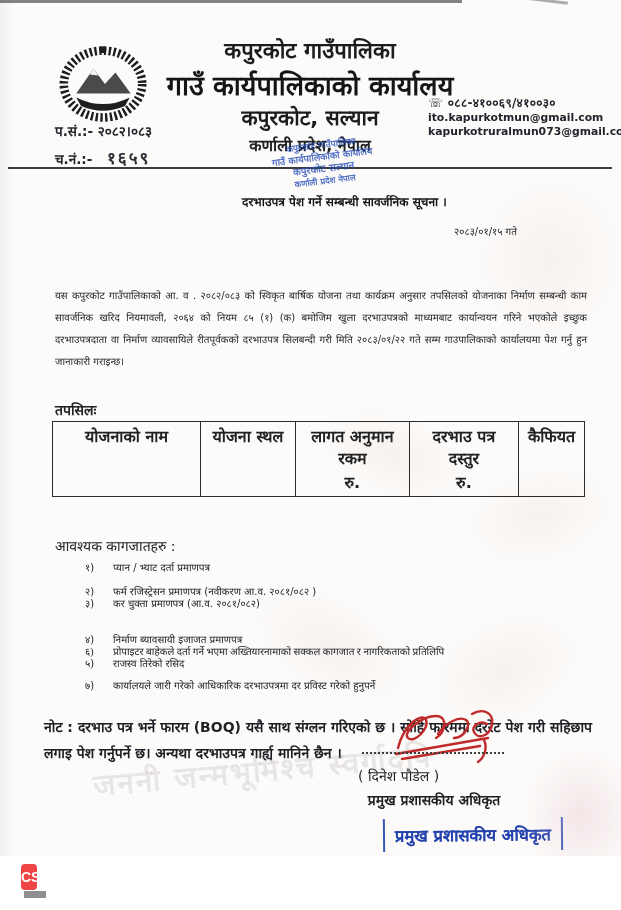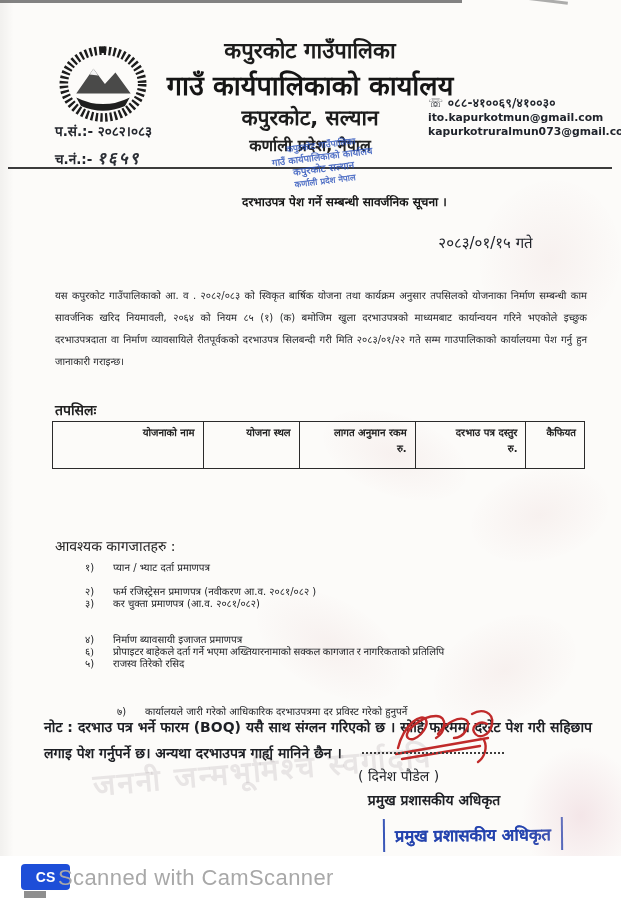--- a/index.html
+++ b/index.html
@@ -28,41 +28,41 @@
   .head-center { position:absolute; left:140px; top:34px; width:340px; text-align:center; }
   .head-line1 { font-size:22px; font-weight:700; color:#1c1c1c; }
   .head-line2 { font-size:27px; font-weight:700; color:#151515; margin-top:2px; }
   .head-line3 { font-size:21px; font-weight:700; color:#1c1c1c; margin-top:0; }
   .head-line4 { font-size:16px; font-weight:700; color:#222; margin-top:3px; }
   .contact { position:absolute; left:428px; top:94px; width:186px; font-weight:700; color:#20242c; }
   .contact .phone { font-size:12px; letter-spacing:.3px; }
   .contact .email { font-size:10.8px; line-height:14px; }
   .refs { position:absolute; left:55px; top:122px; font-size:13.5px; font-weight:700; color:#23262d; }
   .refs .row { margin-bottom:6px; }
-  .hand { font-size:17px; font-weight:700; letter-spacing:2px; color:#2c2f36;font-style:italic; }
+  .hand { font-size:17px; font-weight:700; letter-spacing:2px; margin-left:10px; color:#2c2f36; }
   .hrule { position:absolute; left:8px; top:167px; width:604px; height:2px; background:#3c3c3c; }
 
   .center-stamp { position:absolute; left:238px; top:139px; width:170px; text-align:center;
     transform:rotate(-7deg); color:rgba(38,78,185,0.78); font-weight:700; line-height:12px; }
   .center-stamp .s1 { font-size:9px; } .center-stamp .s2 { font-size:9.5px; }
   .center-stamp .s3 { font-size:10px; } .center-stamp .s4 { font-size:8.5px; }
 
   .notice-title { position:absolute; left:0; top:193px; width:621px; text-align:center;
     font-size:12px; font-weight:700; color:#161616;margin-left:34px; }
   .pub { position:absolute; left:398px; top:224px; width:175px; text-align:center;
     font-size:13.5px; font-weight:700; color:#20232a; }
-  .pub .date { font-weight:400; margin-top:8px; font-size:15px; }
+  .pub .date { font-weight:400; margin-top:0; font-size:10px; }
 
   .body-par { position:absolute; left:55px; top:285px; width:532px;
     font-size:10px; line-height:22px; text-align:justify; color:#1f2125; }
   .schedule-label { position:absolute; left:55px; top:400px; font-size:14px; font-weight:700; }
 
   table.plan { position:absolute; left:52px; top:421px; width:533px; border-collapse:collapse; }
   table.plan th, table.plan td { border:1.6px solid #2b2b2b; vertical-align:top;
-    padding:3px 8px; font-size:10px; text-align:right; }
+    padding:3px 8px; font-size:16px; text-align:center; }
   table.plan th { font-weight:700; height:47px; }
   table.plan td { height:54px; line-height:24px; }
   .th-sub { display:block; margin-top:2px; font-weight:700; }
 
   .docs-heading { position:absolute; left:55px; top:536px; font-size:14px; font-weight:400; }
   .doc-item { position:absolute; left:85px; width:505px; font-size:10px; color:#202226; }
   .doc-no { display:inline-block; width:28px; }
 
   .note { position:absolute; left:44px; top:714px; width:548px; font-size:14px;
     font-weight:600; line-height:26px; color:#1d1f24; text-align:justify; }
@@ -75,21 +75,21 @@
   .stamp-bottom { position:absolute; left:383px; top:818px; padding:5px 10px;
     border-left:2.5px solid #3a57b8; border-right:2.5px solid #3a57b8;
     color:#2443ae; font-size:16.5px; font-weight:700; transform:rotate(-0.6deg);
     text-shadow:0 0 .6px rgba(36,67,174,.6); }
 
   .watermark { position:absolute; left:92px; top:744px; width:460px; transform:rotate(-5deg);
     font-size:30px; font-weight:700; color:rgba(128,118,124,0.16); white-space:nowrap;
     letter-spacing:2px; pointer-events:none; }
 
   .scanner-strip { position:absolute; left:0; top:856px; width:621px; height:54px; background:#ffffff; }
-  .cs-badge { position:absolute; left:21px; top:8px; width:49px; height:26px; background:#1d4ed8;
+  .cs-badge { position:absolute; left:21px; top:8px; width:16px; height:26px; background:#ef4444;
     border-radius:4px; color:#ffffff; font-family:"Liberation Sans", sans-serif;
     font-weight:700; font-size:14px; text-align:center; line-height:26px; }
   .cs-flag { position:absolute; left:24px; top:35px; width:22px; height:7px; background:#8f8f8f; }
   .cs-flag:after { content:""; position:absolute; left:0; top:7px; border-left:11px solid transparent;
     border-right:11px solid transparent; border-top:5px solid #ffffff;
     border-top-color:#8f8f8f; border-top:0; }
   .cs-text { position:absolute; left:58px; top:9px; font-family:"Liberation Sans", sans-serif;
     font-size:22px; color:#a8a8a8; letter-spacing:.4px; }
 </style>
 </head>
@@ -187,21 +187,21 @@
   </div>
   <div class="doc-item" style="top:632px;">
     <span class="doc-no">४)</span><span>निर्माण ब्यावसायी इजाजत प्रमाणपत्र</span>
   </div>
   <div class="doc-item" style="top:656px;">
     <span class="doc-no">५)</span><span>राजस्व तिरेको रसिद</span>
   </div>
   <div class="doc-item" style="top:644px;font-family:Liberation Serif, serif;">
     <span class="doc-no">६)</span><span>प्रोपाइटर बाहेकले दर्ता गर्ने भएमा  अख्तियारनामाको  सक्कल कागजात र नागरिकताको प्रतिलिपि</span>
   </div>
-  <div class="doc-item" style="top:704px;margin-left:32px;">
+  <div class="doc-item" style="top:678px;">
     <span class="doc-no">७)</span><span>कार्यालयले जारी गरेको आधिकारिक दरभाउपत्रमा दर प्रविस्ट गरेको  हुनुपर्ने</span>
   </div>
 
   <div class="note">नोट : दरभाउ पत्र भर्ने फारम (BOQ) यसै साथ संग्लन गरिएको छ ।  सोहि फारममा दररेट पेश गरी सहिछाप लगाइ पेश गर्नुपर्ने छ। अन्यथा दरभाउपत्र गार्ह्य मानिने छैन ।</div>
 
   <div class="watermark">जननी जन्मभूमिश्च स्वर्गादपि</div>
 
   <svg class="sig-svg" viewBox="0 0 124 62">
     <g fill="none" stroke="#c02a2a" stroke-width="2.4" stroke-linecap="round">
       <path d="M10,44 C16,20 34,8 38,16 C42,24 26,40 20,34 C14,28 34,12 48,12 C60,12 58,28 48,34"></path>
@@ -216,14 +216,13 @@
   <div class="sig-name">( दिनेश पौडेल )</div>
   <div class="sig-desig">प्रमुख प्रशासकीय अधिकृत</div>
   <div class="stamp-bottom">प्रमुख प्रशासकीय अधिकृत</div>
 
   <div class="smudge-br"></div>
 </div>
 
 <div class="scanner-strip">
   <div class="cs-badge">CS</div>
   <div class="cs-flag"></div>
-  <div class="cs-text">Scanned with CamScanner</div>
 </div>
 
 </body></html>

